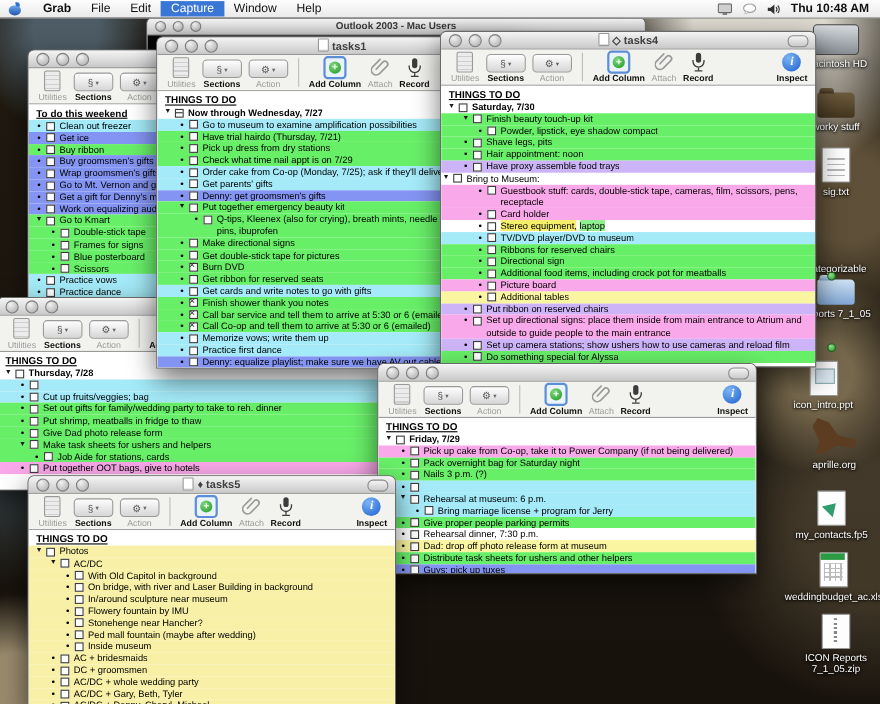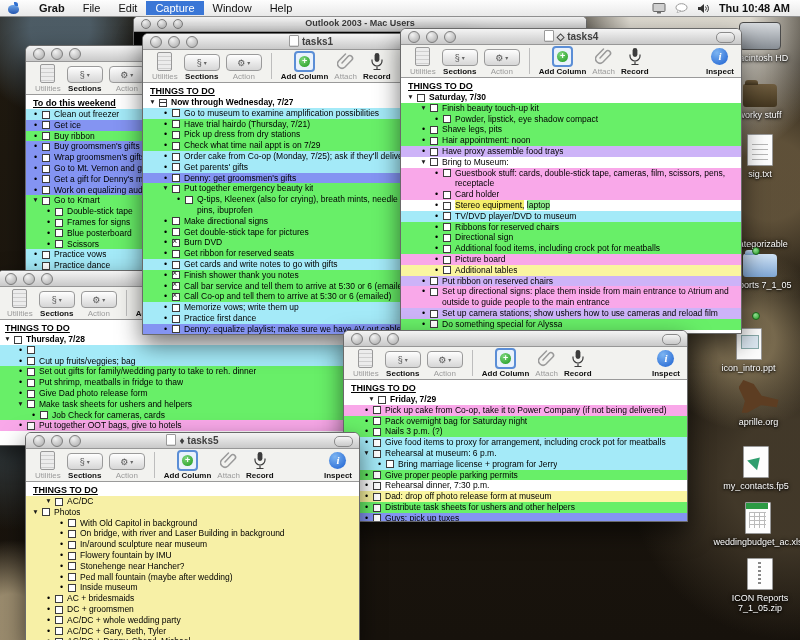--- a/index.html
+++ b/index.html
@@ -454,21 +454,21 @@
             <span class="tx">Give Dad photo release form</span>
           </div>
           <div class="row" style="padding-left: 18px; background: rgb(104, 239, 104);">
             <span class="mk tri">▼</span>
             <span class="cb"></span>
             <span class="tx">Make task sheets for ushers and helpers</span>
           </div>
           <div class="row" style="padding-left: 31px; background: rgb(104, 239, 104);">
             <span class="mk bul">•</span>
             <span class="cb"></span>
-            <span class="tx">Job Check for cameras, cards</span>
+            <span class="tx">Job Aide for stations, cards</span>
           </div>
           <div class="row" style="padding-left: 18px; background: rgb(249, 168, 233);">
             <span class="mk bul">•</span>
             <span class="cb"></span>
             <span class="tx">Put together OOT bags, give to hotels</span>
           </div>
         </div>
     </div>
   </div>
 
@@ -751,21 +751,21 @@
           <div class="row" style="padding-left: 18px; background: rgb(104, 239, 104);">
             <span class="mk bul">•</span>
             <span class="cb"></span>
             <span class="tx">Hair appointment:  noon</span>
           </div>
           <div class="row" style="padding-left: 18px; background: rgb(205, 179, 248);">
             <span class="mk bul">•</span>
             <span class="cb"></span>
             <span class="tx">Have proxy assemble food trays</span>
           </div>
-          <div class="row" style="padding-left: 18px;">
+          <div class="row" style="">
             <span class="mk tri">▼</span>
             <span class="cb"></span>
             <span class="tx">Bring to Museum:</span>
           </div>
           <div class="row wrap" style="padding-left: 31px; background: rgb(249, 168, 233);">
             <span class="mk bul">•</span>
             <span class="cb"></span>
             <span class="tx">Guestbook stuff:  cards, double-stick tape, cameras, film, scissors, pens, receptacle</span>
           </div>
           <div class="row" style="padding-left: 31px; background: rgb(249, 168, 233);">
@@ -898,21 +898,21 @@
         <div class="tb-item">
           <div class="tb-ic">
             <div class="ic-inspect">i</div>
           </div>
           <div class="tb-label">Inspect</div>
         </div>
       </div>
     <div class="content">
       <div class="sheader">THINGS TO DO</div>
       <div>
-          <div class="row bold" style="padding-left: 5px; margin-left: 18px;">
+          <div class="row bold" style="padding-left: 5px;">
             <span class="mk tri">▼</span>
             <span class="cb"></span>
             <span class="tx">Friday, 7/29</span>
           </div>
           <div class="row" style="padding-left: 18px; background: rgb(249, 168, 233);">
             <span class="mk bul">•</span>
             <span class="cb"></span>
             <span class="tx">Pick up cake from Co-op, take it to Power Company (if not being delivered)</span>
           </div>
           <div class="row" style="padding-left: 18px; background: rgb(104, 239, 104);">
@@ -921,21 +921,20 @@
             <span class="tx">Pack overnight bag for Saturday night</span>
           </div>
           <div class="row" style="padding-left: 18px; background: rgb(104, 239, 104);">
             <span class="mk bul">•</span>
             <span class="cb"></span>
             <span class="tx">Nails 3 p.m. (?)</span>
           </div>
           <div class="row" style="padding-left: 18px; background: rgb(164, 234, 248);">
             <span class="mk bul">•</span>
             <span class="cb"></span>
-            <span class="tx">Give food items to proxy for arrangement, including crock pot for meatballs</span>
           </div>
           <div class="row" style="padding-left: 18px; background: rgb(164, 234, 248);">
             <span class="mk tri">▼</span>
             <span class="cb"></span>
             <span class="tx">Rehearsal at museum:  6 p.m.</span>
           </div>
           <div class="row" style="padding-left: 31px; background: rgb(164, 234, 248);">
             <span class="mk bul">•</span>
             <span class="cb"></span>
             <span class="tx">Bring marriage license + program for Jerry</span>
@@ -1036,29 +1035,29 @@
         <div class="tb-item">
           <div class="tb-ic">
             <div class="ic-inspect">i</div>
           </div>
           <div class="tb-label">Inspect</div>
         </div>
       </div>
     <div class="content">
       <div class="sheader">THINGS TO DO</div>
       <div>
+          <div class="row" style="padding-left: 5px; background: rgb(247, 240, 166);">
+            <span class="mk tri">▼</span>
+            <span class="cb"></span>
+            <span class="tx">Photos</span>
+          </div>
           <div class="row" style="padding-left: 18px; background: rgb(247, 240, 166);">
             <span class="mk tri">▼</span>
             <span class="cb"></span>
             <span class="tx">AC/DC</span>
-          </div>
-          <div class="row" style="padding-left: 5px; background: rgb(247, 240, 166);">
-            <span class="mk tri">▼</span>
-            <span class="cb"></span>
-            <span class="tx">Photos</span>
           </div>
           <div class="row" style="padding-left: 31px; background: rgb(247, 240, 166);">
             <span class="mk bul">•</span>
             <span class="cb"></span>
             <span class="tx">With Old Capitol in background</span>
           </div>
           <div class="row" style="padding-left: 31px; background: rgb(247, 240, 166);">
             <span class="mk bul">•</span>
             <span class="cb"></span>
             <span class="tx">On bridge, with river and Laser Building in background</span>

